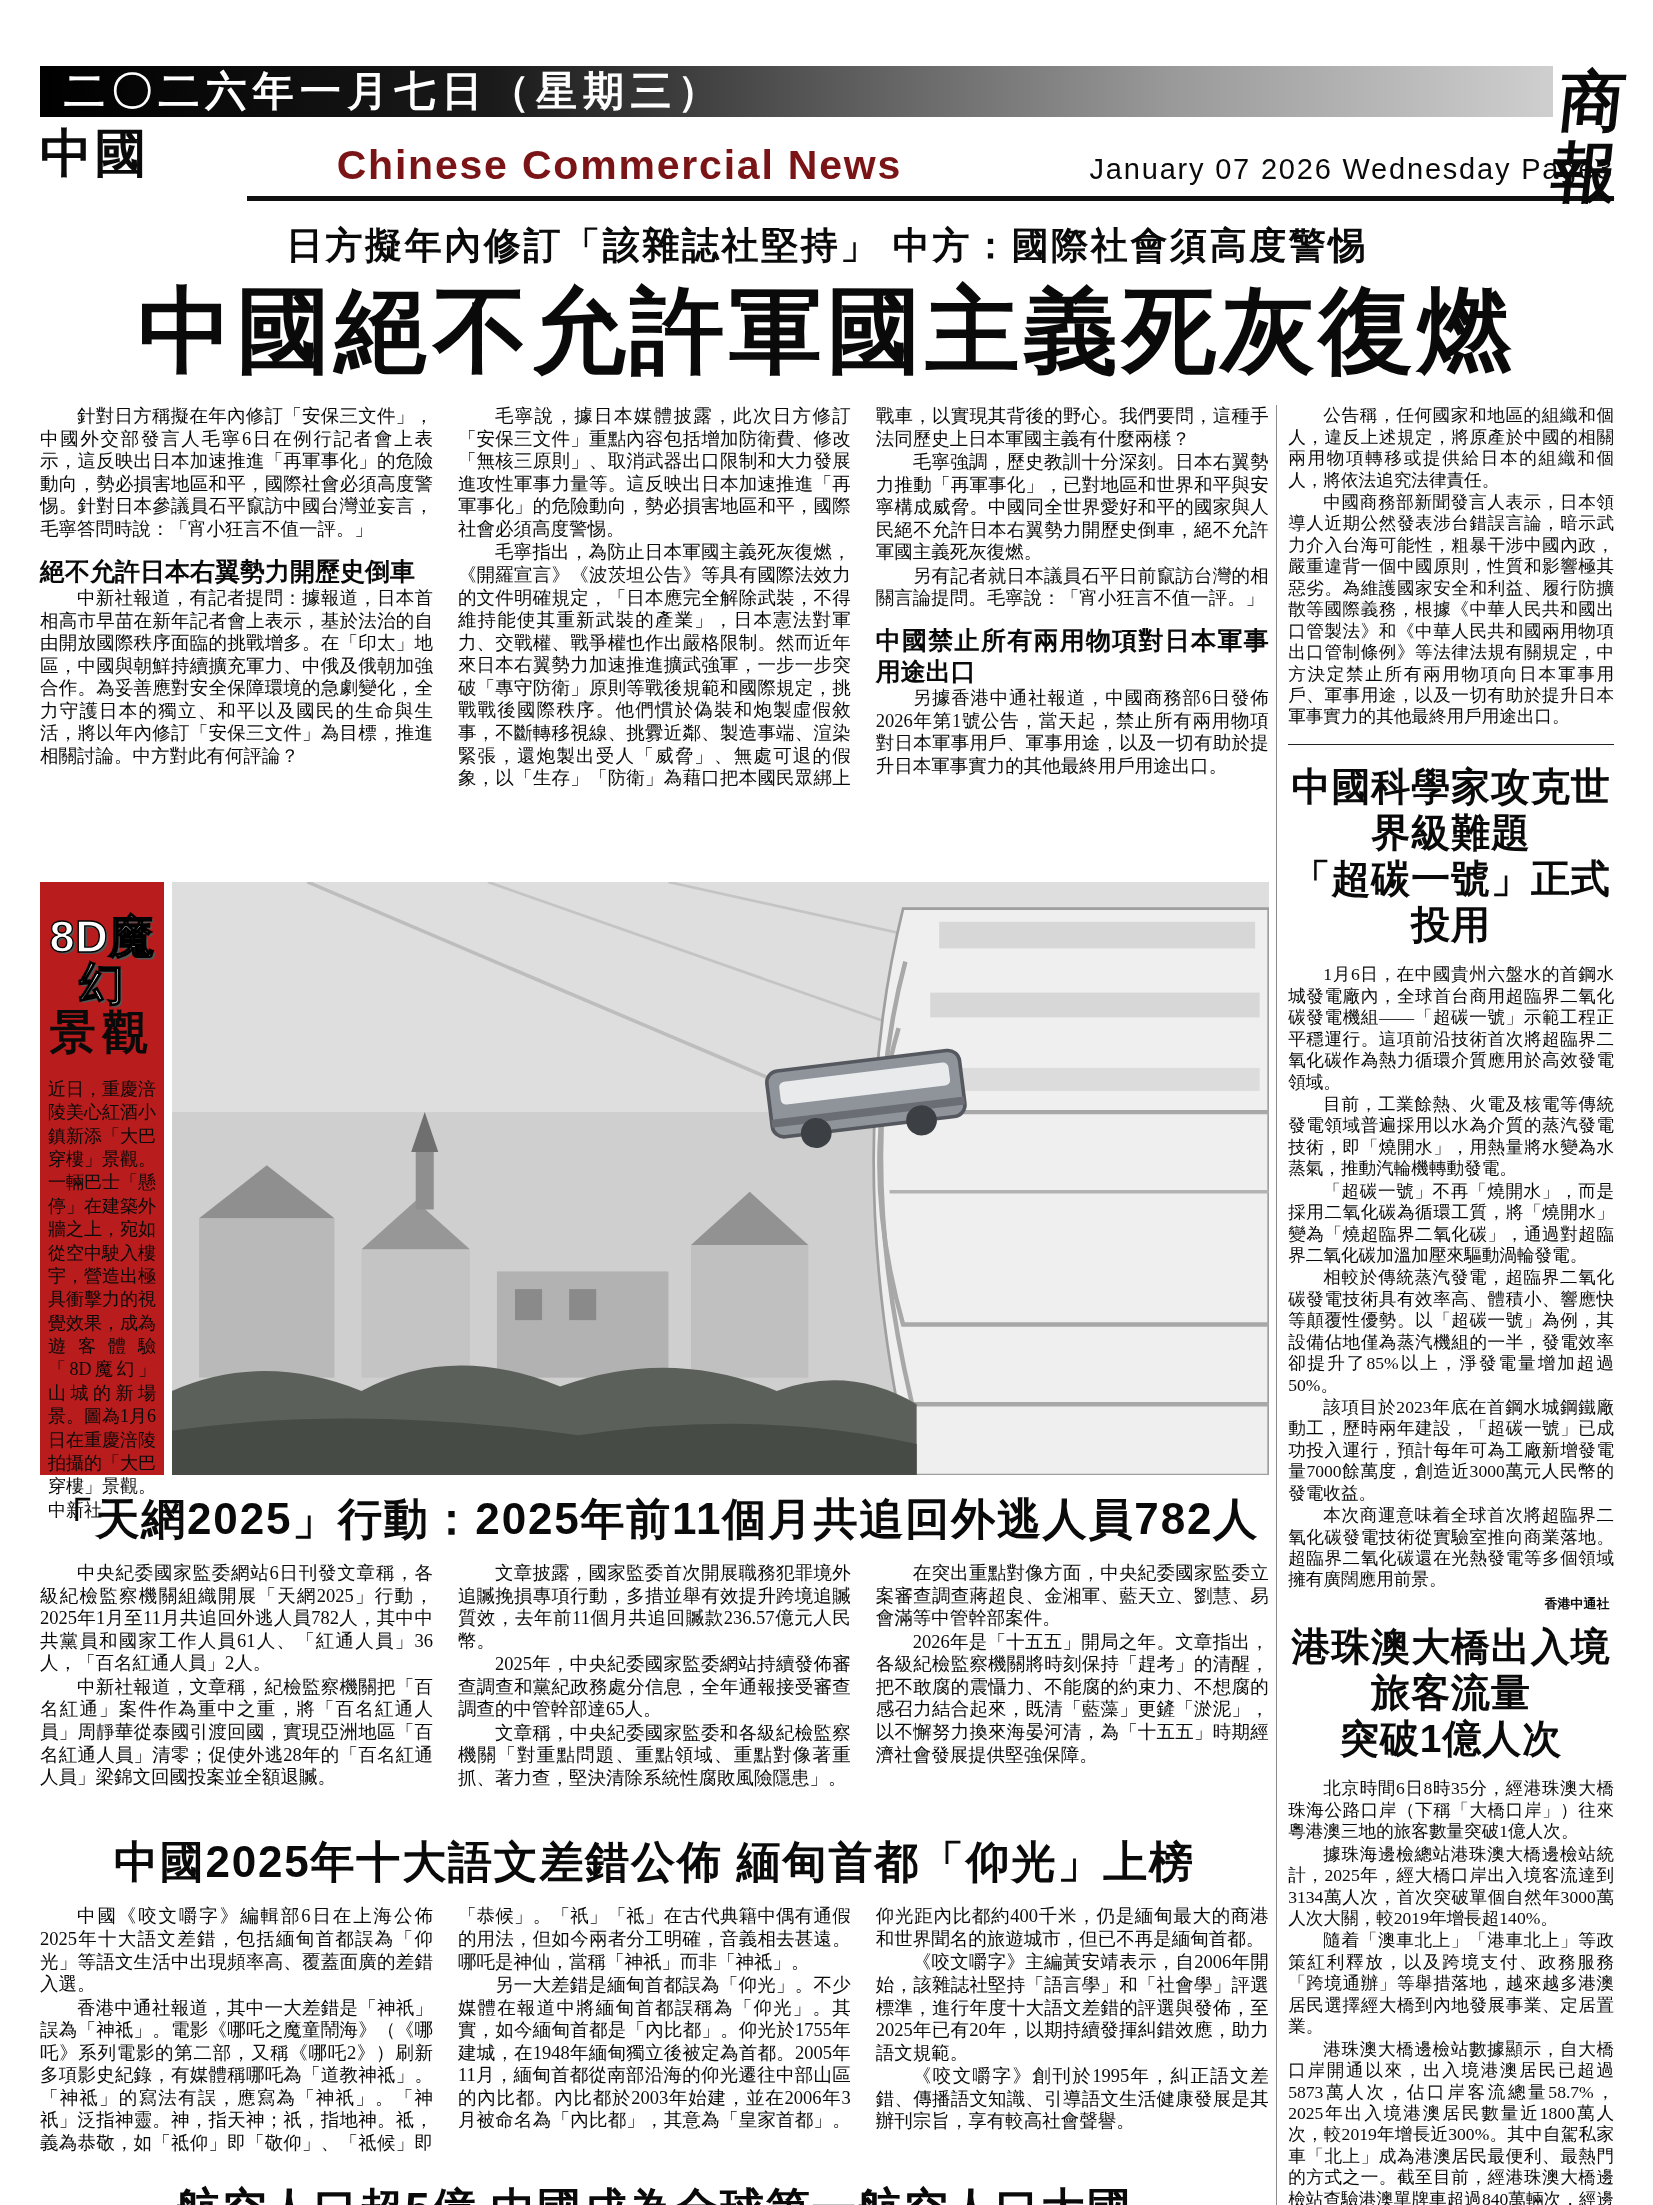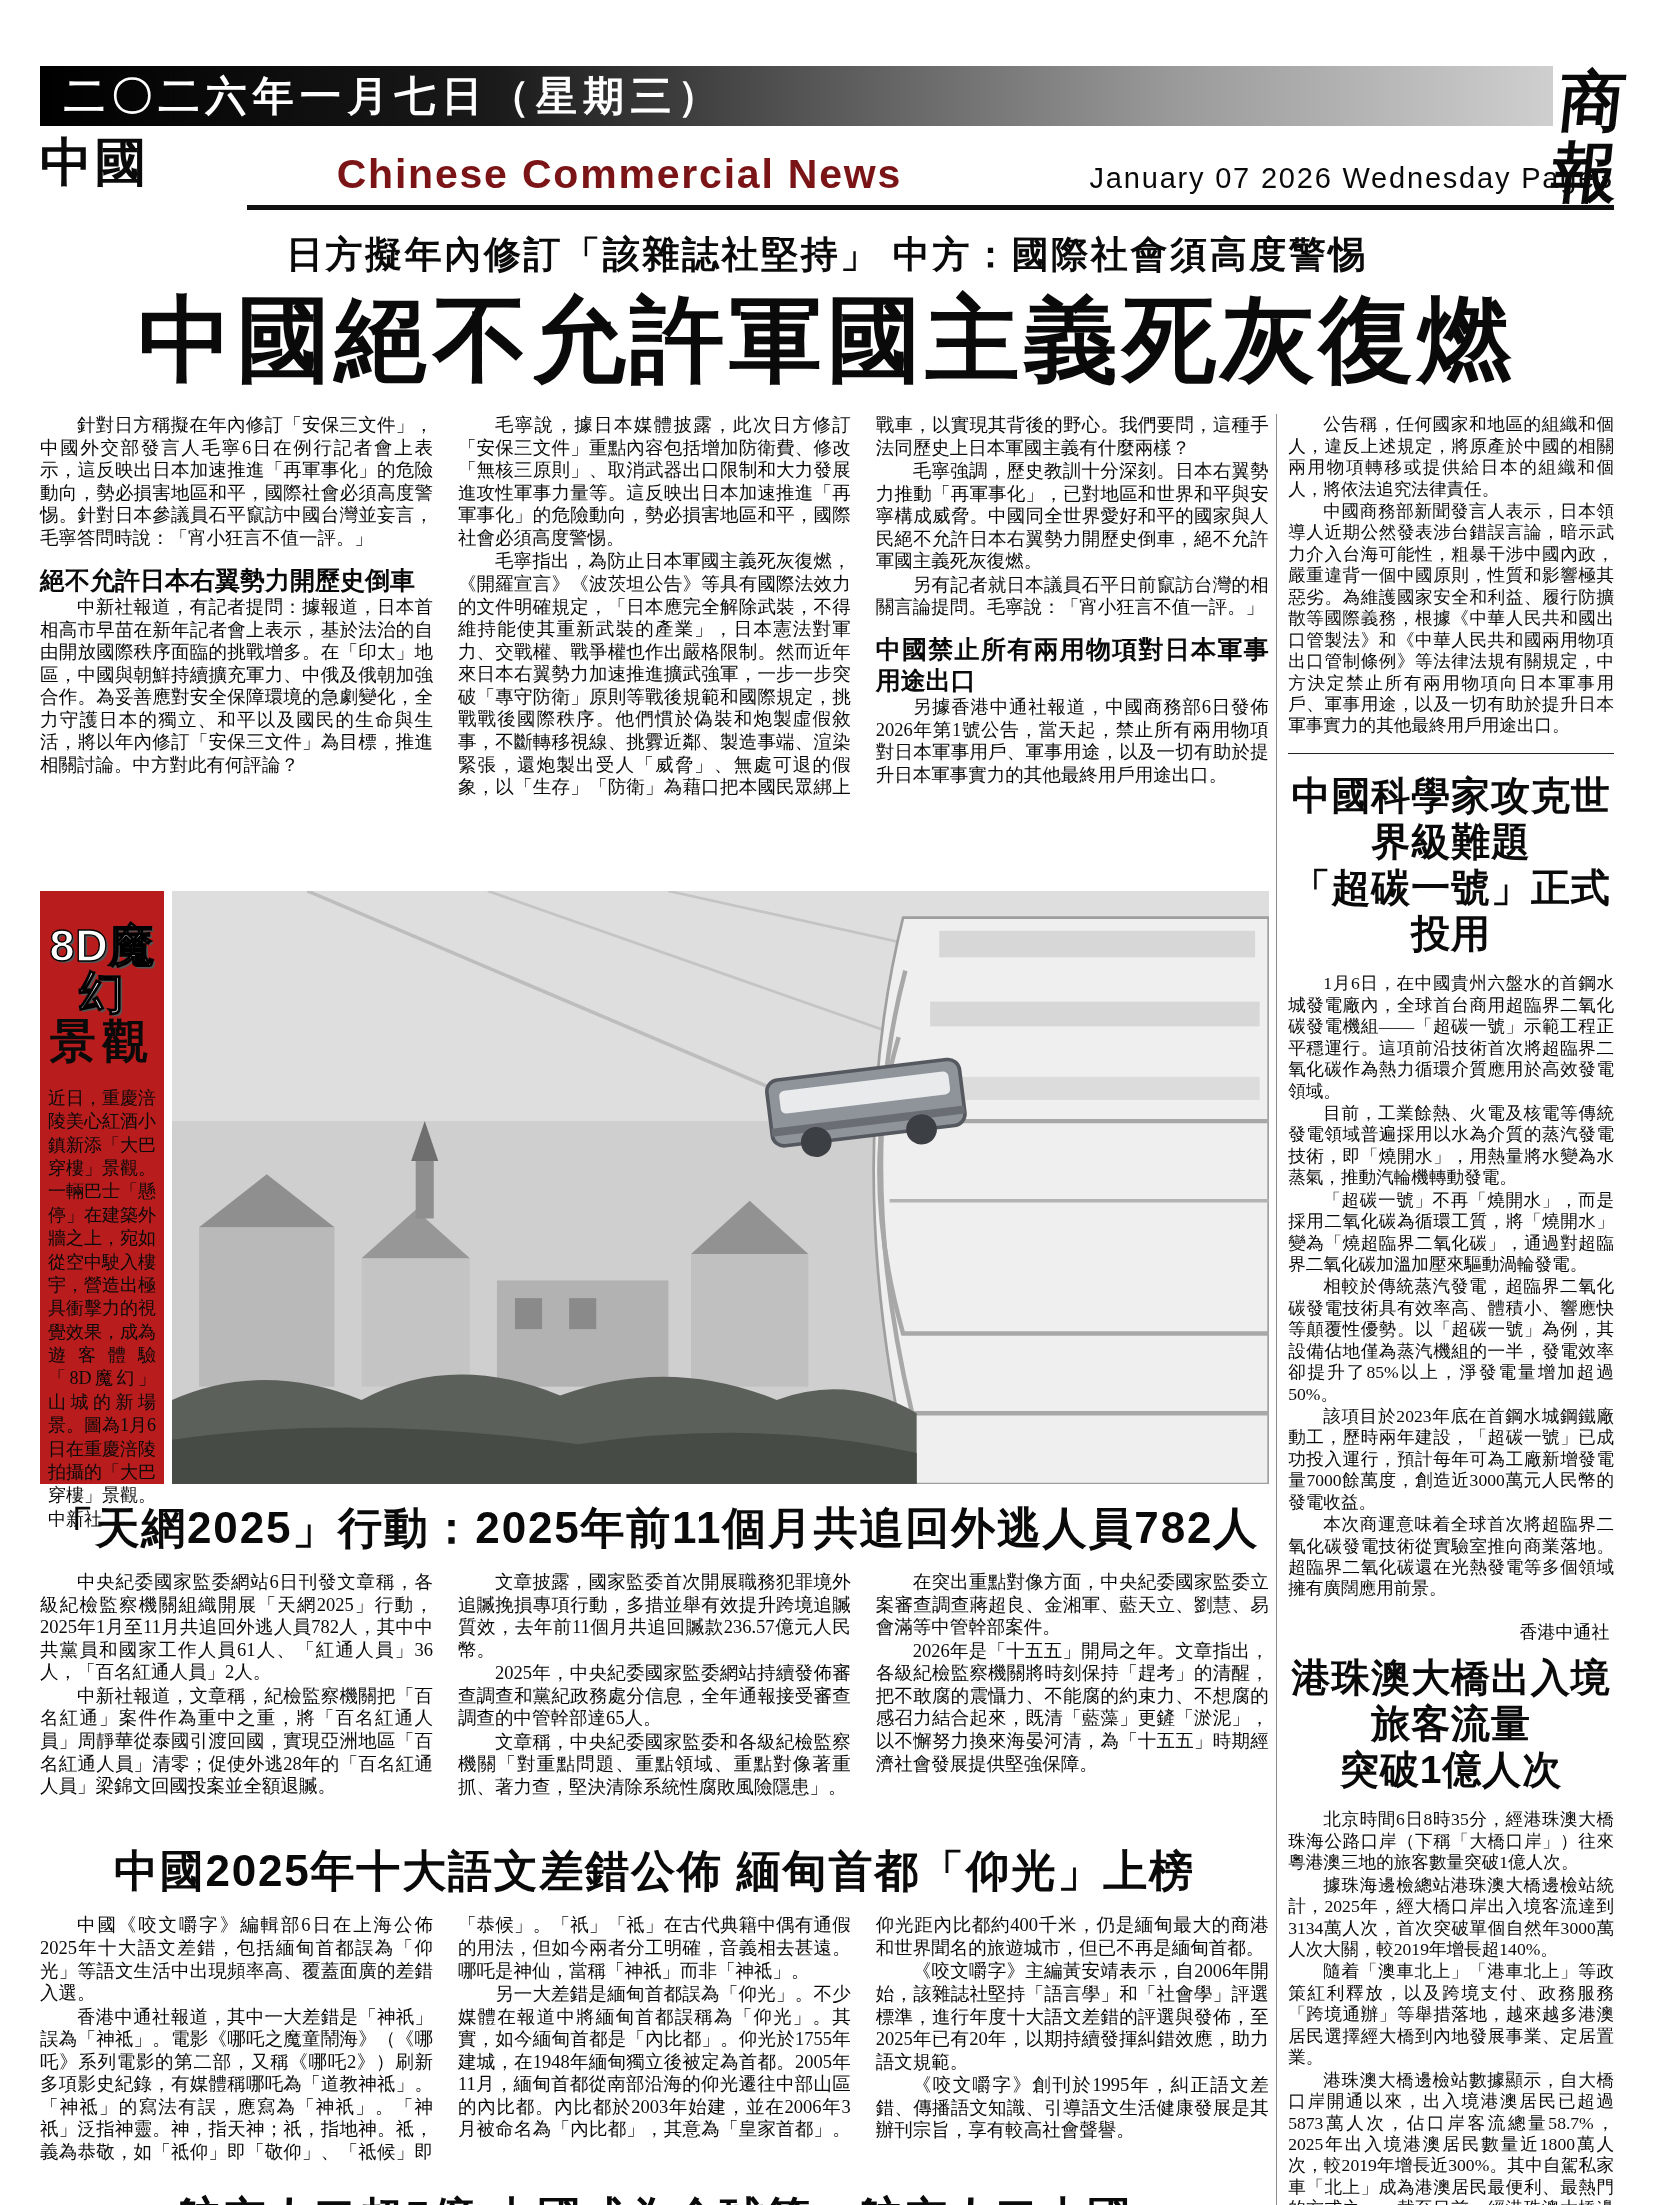--- a/index.html
+++ b/index.html
@@ -2,21 +2,21 @@
 <html style="font-size:7px"><head>
 <meta charset="utf-8">
 <style>
   * { margin:0; padding:0; box-sizing:border-box; }
   html,body { background:#ffffff; }
   body { width:1654px; height:2911px; position:relative;
          font-family:"Liberation Serif","DejaVu Serif",serif; color:#0a0a0a; }
   .page { position:absolute; inset:0; padding:66px 40px 17.6px 40px; }
 
   
-  .datebar { height:60px; width:1513px;
+  .datebar { height:51px; width:1513px;
     background:linear-gradient(to right,#000 0%,#1a1a1a 30%,#9a9a9a 75%,#cfcfcf 100%);
     display:flex; align-items:center; padding-left:24px; }
   .datebar .datetext { color:#fff; font-family:"Liberation Sans","DejaVu Sans",sans-serif;
     font-weight:bold; font-size:41px; letter-spacing:6.2px; }
   .masthead { position:absolute; top:66px; right:26.5px; width:132px; height:71px;
     font-family:"DejaVu Serif",serif; font-weight:bold; font-size:66px; line-height:71px;
     transform:skewX(-6deg); letter-spacing:2.6px; text-align:right; }
   .hrow2 { margin-top:15px; display:flex; align-items:flex-end; height:57px; }
   .section-cn { font-family:"Liberation Sans","DejaVu Sans",sans-serif; font-weight:bold;
     font-size:52px; letter-spacing:2.6px; }
@@ -66,22 +66,22 @@
     font-size:44px; letter-spacing:1.8px; }
   .sec-body { margin-top:13.2px; }
   .tianwang-body { height:256px; }
   .yuwen-body { height:260px; }
 
   
   .railsec { margin-bottom:11.5px; }
   .rail-rule { border-top:1.8px solid #222; margin:16px 0 19.4px 0; }
   .rail-headline { text-align:center; font-family:"Liberation Sans","DejaVu Sans",sans-serif;
     font-weight:bold; font-size:39px; line-height:1.18; letter-spacing:0.9px; margin-bottom:16px; }
-  .credit-line { text-align:right; font-size:18px; font-family:"Liberation Sans","DejaVu Sans",sans-serif;
-    font-weight:normal; margin-top:20px; padding-right:4.4px; }
+  .credit-line { text-align:right; font-size:13px; font-family:"Liberation Sans","DejaVu Sans",sans-serif;
+    font-weight:bold; margin-top:4px; padding-right:4.4px; }
 </style>
 </head>
 <body>
 
 <div class="page">
 
   <div class="datebar">
     <span class="datetext">二〇二六年一月七日（星期三）</span>
   </div>
   <div class="masthead">商報</div>

